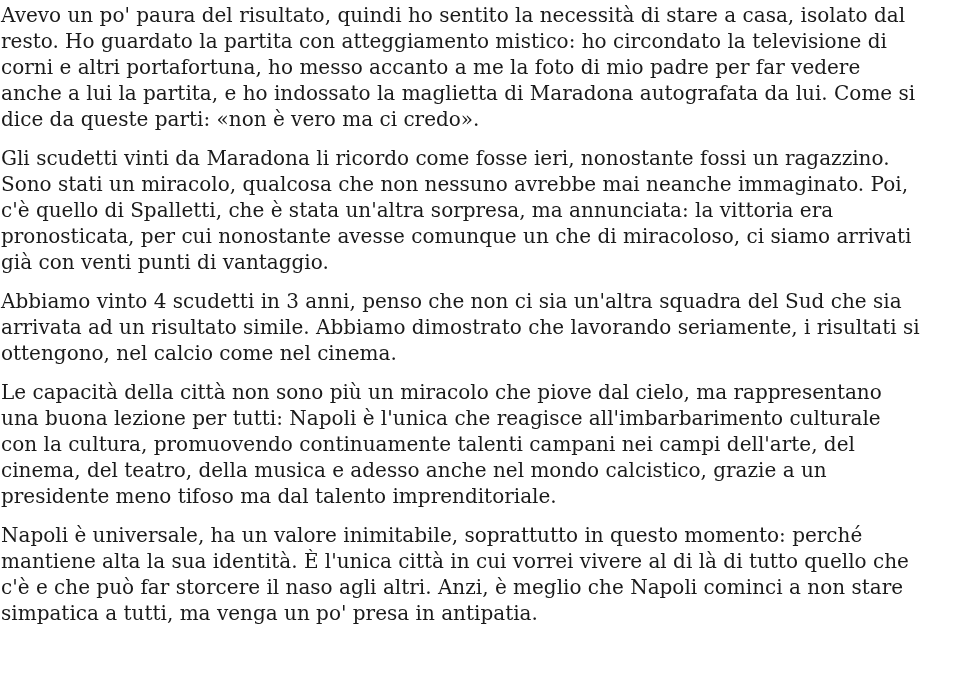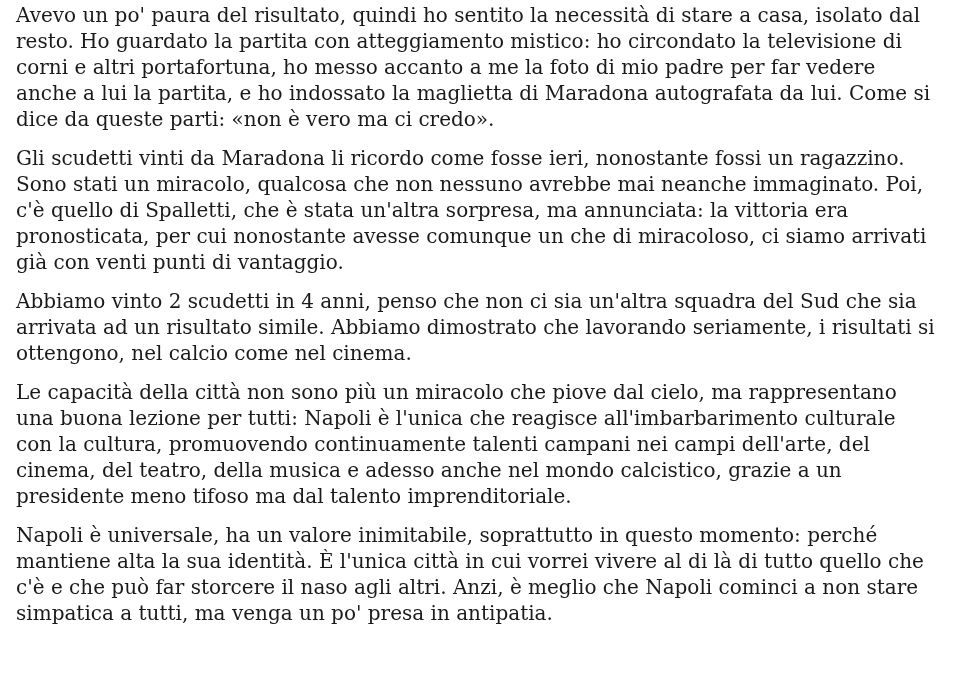--- a/index.html
+++ b/index.html
@@ -3,33 +3,33 @@
 <meta charset="utf-8">
 <style>
   html, body {
     margin: 0;
     padding: 0;
     background: #ffffff;
   }
   .article {
     box-sizing: content-box;
     width: 920px;
-    padding: 2px 0 0 16px;
+    padding: 2px 0 0 1px;
     font-family: "DejaVu Serif", "Liberation Serif", serif;
     font-size: 20px;
     line-height: 26px;
     color: #1a1a1a;
     text-align: left;
   }
   .article p {
     margin: 0 0 13px 0;
   }
 </style>
 </head>
 <body>
 
 <main class="article">
   <p>Avevo un po' paura del risultato, quindi ho sentito la necessità di stare a casa, isolato dal resto. Ho guardato la partita con atteggiamento mistico: ho circondato la televisione di corni e altri portafortuna, ho messo accanto a me la foto di mio padre per far vedere anche a lui la partita, e ho indossato la maglietta di Maradona autografata da lui. Come si dice da queste parti: «non è vero ma ci credo».</p>
   <p>Gli scudetti vinti da Maradona li ricordo come fosse ieri, nonostante fossi un ragazzino. Sono stati un miracolo, qualcosa che non nessuno avrebbe mai neanche immaginato. Poi, c'è quello di Spalletti, che è stata un'altra sorpresa, ma annunciata: la vittoria era pronosticata, per cui nonostante avesse comunque un che di miracoloso, ci siamo arrivati già con venti punti di vantaggio.</p>
-  <p>Abbiamo vinto 2 scudetti in 4 anni, penso che non ci sia un'altra squadra del Sud che sia arrivata ad un risultato simile. Abbiamo dimostrato che lavorando seriamente, i risultati si ottengono, nel calcio come nel cinema.</p>
+  <p>Abbiamo vinto 4 scudetti in 3 anni, penso che non ci sia un'altra squadra del Sud che sia arrivata ad un risultato simile. Abbiamo dimostrato che lavorando seriamente, i risultati si ottengono, nel calcio come nel cinema.</p>
   <p>Le capacità della città non sono più un miracolo che piove dal cielo, ma rappresentano una buona lezione per tutti: Napoli è l'unica che reagisce all'imbarbarimento culturale con la cultura, promuovendo continuamente talenti campani nei campi dell'arte, del cinema, del teatro, della musica e adesso anche nel mondo calcistico, grazie a un presidente meno tifoso ma dal talento imprenditoriale.</p>
   <p>Napoli è universale, ha un valore inimitabile, soprattutto in questo momento: perché mantiene alta la sua identità. È l'unica città in cui vorrei vivere al di là di tutto quello che c'è e che può far storcere il naso agli altri. Anzi, è meglio che Napoli cominci a non stare simpatica a tutti, ma venga un po' presa in antipatia.</p>
 </main>
 
 </body></html>

